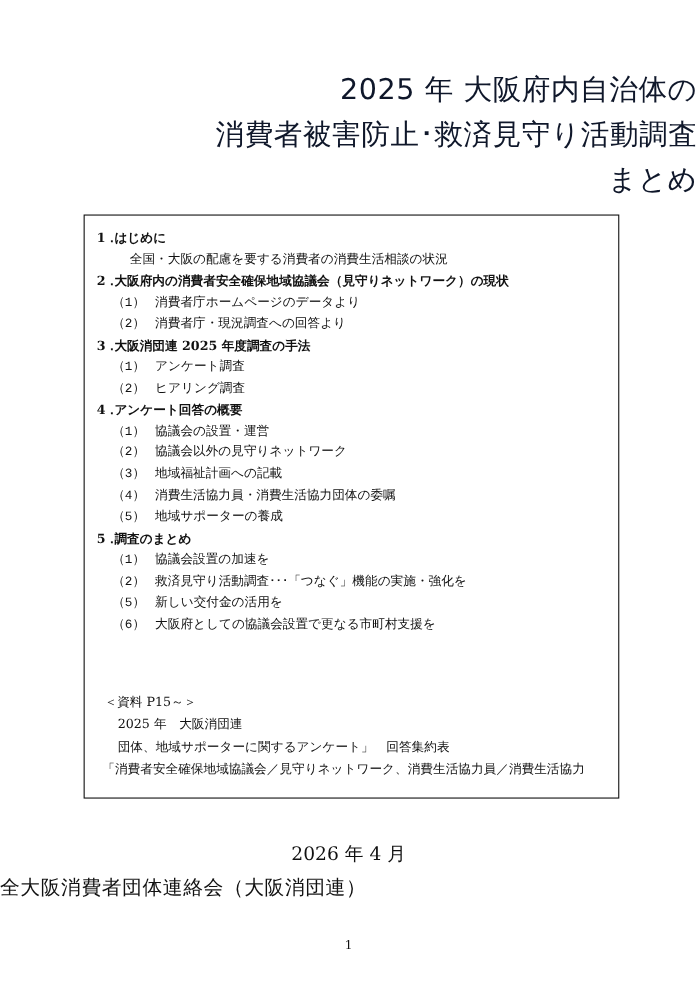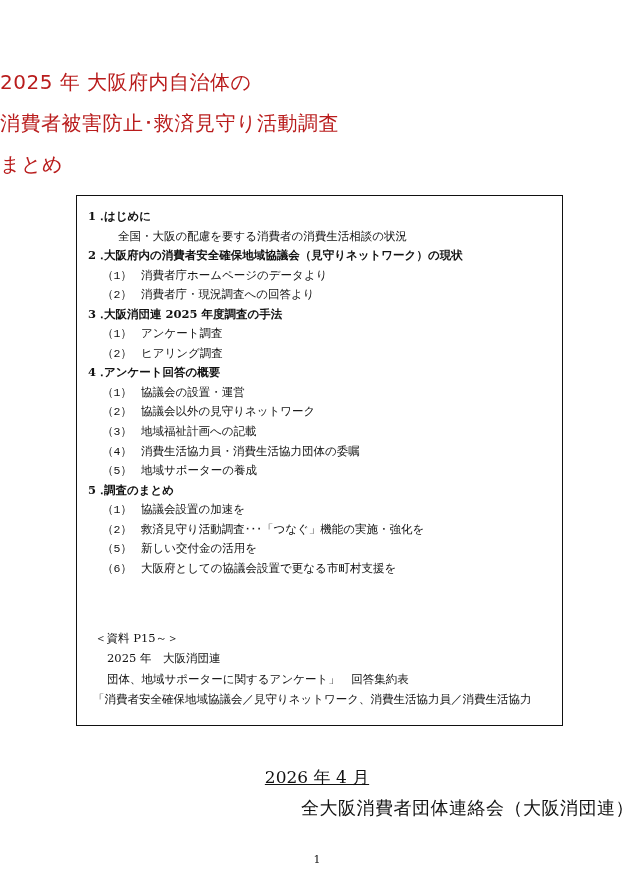--- a/index.html
+++ b/index.html
@@ -13,25 +13,25 @@
     position: relative;
     overflow: hidden;
     color: #111111;
     font-family: "DejaVu Serif", "Liberation Serif", serif;
   }
   .title-block {
     position: absolute;
     left: 0;
     top: 62px;
     width: 634px;
-    text-align: left;
+    text-align: right;
     font-family: "DejaVu Sans", "Liberation Sans", sans-serif;
-    font-size: 20px;
+    font-size: 26px;
     line-height: 41px;
-    color: #b91c1c;
+    color: #0f172a;
     letter-spacing: 0.5px;
   }
   .title-line {
     display: block;
     white-space: nowrap;
   }
   .toc-box {
     position: absolute;
     left: 76px;
     top: 195px;
@@ -79,28 +79,27 @@
   .ref-row.indent-quote { padding-left: 0; margin-left: -2px; }
   .ref-row.indent-cont { padding-left: 12px; }
   .footer-date {
     position: absolute;
     left: 0;
     top: 765px;
     width: 634px;
     text-align: center;
     font-size: 17px;
     line-height: 24px;
-    text-decoration: underline;
   }
   .footer-org {
     position: absolute;
     left: 0;
     top: 795px;
     width: 634px;
-    text-align: right;
+    text-align: left;
     font-size: 18px;
     line-height: 26px;
     letter-spacing: 0.5px;
   }
   .page-number {
     position: absolute;
     left: 0;
     top: 852px;
     width: 634px;
     text-align: center;

